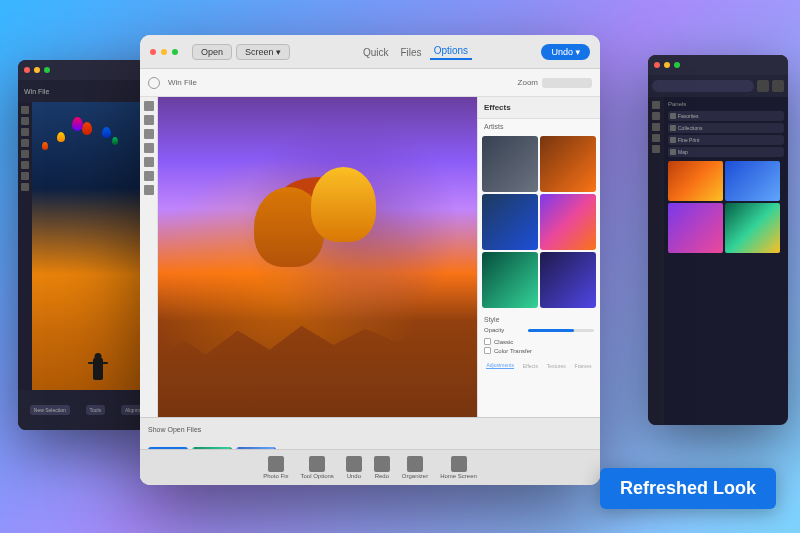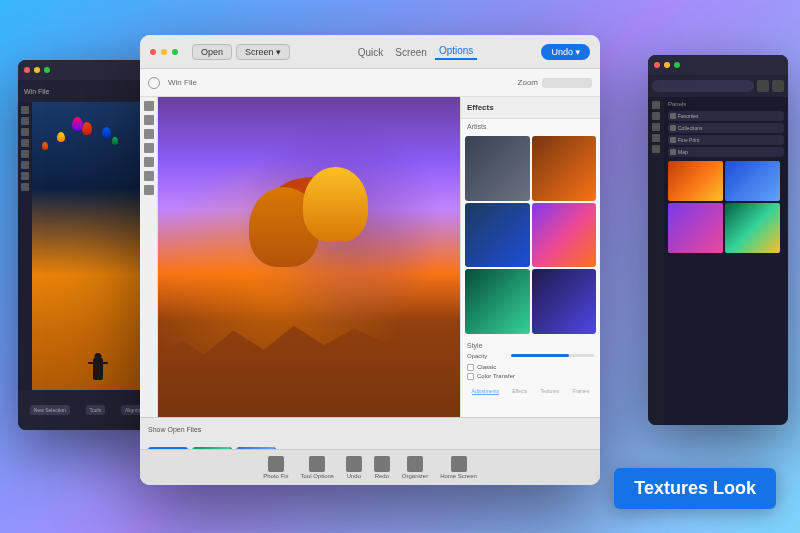--- a/index.html
+++ b/index.html
@@ -396,21 +396,21 @@
       position: absolute;
       bottom: 0;
       left: 0;
       right: 0;
       height: 30%;
       background: linear-gradient(#92400e 0%, #78350f 100%);
       clip-path: polygon(0 40%, 8% 20%, 15% 35%, 25% 10%, 35% 30%, 45% 5%, 55% 25%, 65% 8%, 75% 22%, 85% 5%, 95% 18%, 100% 0%, 100% 100%, 0 100%);
     }
 
     .center-right-panel {
-      width: 140px;
+      width: 123px;
       background: #f8f8f8;
       border-left: 1px solid #ddd;
       overflow: hidden;
     }
 
     .panel-header {
       height: 22px;
       background: #efefef;
       border-bottom: 1px solid #ddd;
       display: flex;
@@ -796,21 +796,21 @@
       <div class="traffic-dot dot-red"></div>
       <div class="traffic-dot dot-yellow"></div>
       <div class="traffic-dot dot-green"></div>
     </div>
     <div class="center-btn-group">
       <div class="center-btn">Open</div>
       <div class="center-btn">Screen ▾</div>
     </div>
     <div class="center-tab-area">
       <span class="center-tab">Quick</span>
-      <span class="center-tab">Screen</span>
+      <span class="center-tab">Files</span>
       <span class="center-tab active">Options</span>
     </div>
     <div class="center-share-btn">
       <span>Undo ▾</span>
     </div>
   </div>
 
   <div class="center-toolbar">
     <div class="center-toolbar-search"></div>
     <span class="center-toolbar-item">Win File</span>
@@ -972,14 +972,14 @@
         <div class="right-photo-row">
           <div class="right-photo-thumb rp3"></div>
           <div class="right-photo-thumb rp4"></div>
         </div>
       </div>
     </div>
   </div>
 </div>
 
 <div class="refreshed-badge">
-  <span>Textures Look</span>
+  <span>Refreshed Look</span>
 </div>
 
 </body></html>

